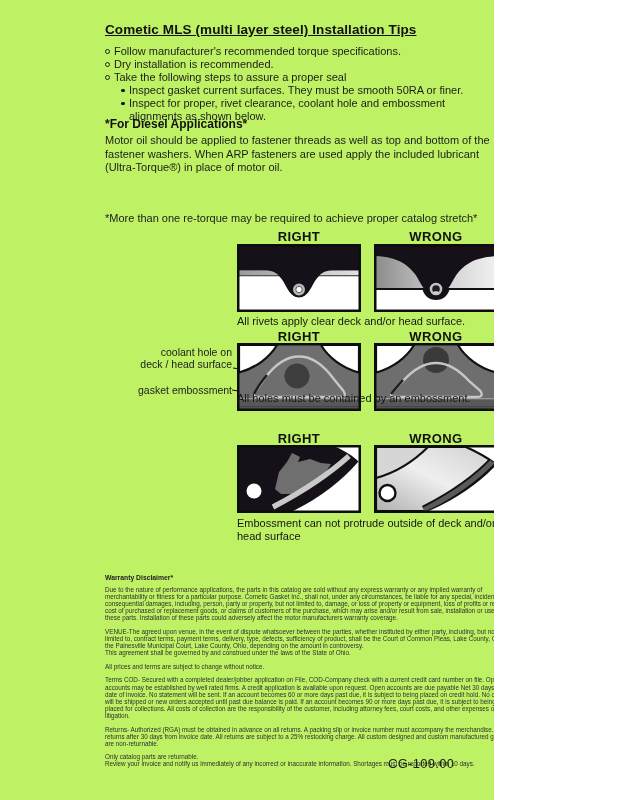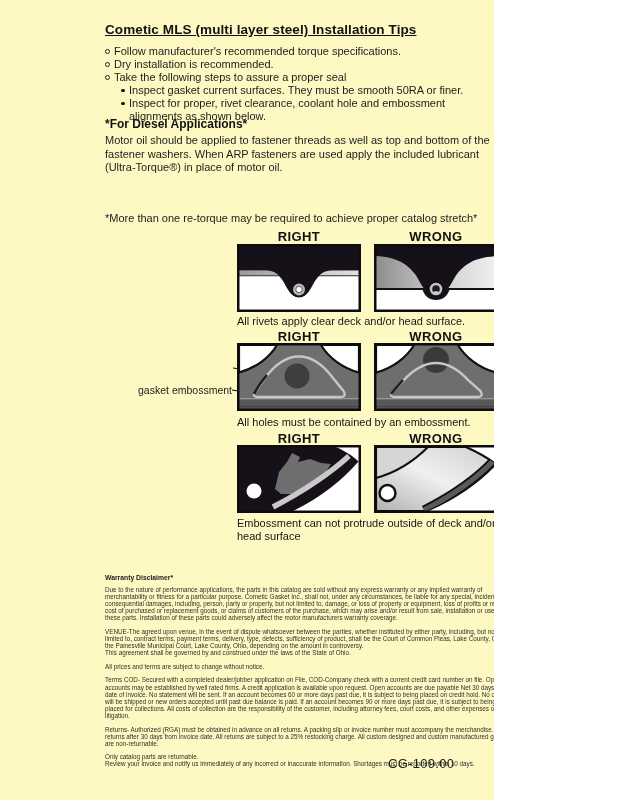--- a/index.html
+++ b/index.html
@@ -1,17 +1,17 @@
 <!DOCTYPE html>
 <html><head>
 <meta charset="utf-8">
 <style>
   html,body{margin:0;padding:0;background:#fff;}
   .page{
-    position:relative;width:494px;height:800px;background:#fef9c3;overflow:hidden;
+    position:relative;width:494px;height:800px;background:#bef264;overflow:hidden;
     font-family:"Liberation Sans","DejaVu Sans",sans-serif;color:#161616;
   }
   .abs{position:absolute;}
   
   .title{left:105px;top:22px;font-size:13.5px;font-weight:700;text-decoration:underline;letter-spacing:.1px;color:#111;}
   
   .bullets{left:105px;top:45px;font-size:11px;line-height:13px;font-weight:500;color:#1c1c1c;}
   .bullet{position:relative;padding-left:9px;}
   .bullet::before{content:"";position:absolute;left:0;top:4px;width:3px;height:3px;border:1px solid #222;border-radius:50%;}
   .subbullet{position:relative;margin-left:15px;padding-left:9px;}
@@ -92,20 +92,24 @@
       <ellipse cx="62" cy="48.3" rx="2.8" ry="1" fill="#d8d8d8"></ellipse>
       <rect x="1.25" y="1.25" width="121.5" height="65.5" fill="none" stroke="#0d0d0d" stroke-width="2.5"></rect>
     </svg>
   </div>
 
   <div class="abs caption" style="left:237px;top:315px;">All rivets apply clear deck and/or head surface.</div>
 
   <div class="abs dlabel" style="left:237px;top:329px;">RIGHT</div>
   <div class="abs dlabel" style="left:374px;top:329px;">WRONG</div>
 
+  <div class="abs ann" style="left:105px;top:346px;">
+    <div>coolant hole on</div>
+    <div>deck / head surface</div>
+  </div>
   <div class="abs ann" style="left:105px;top:384px;">gasket embossment</div>
 
   <svg class="abs" style="left:105px;top:340px;pointer-events:none;" width="200" height="66">
     <line x1="128" y1="28" x2="190" y2="37" stroke="#111" stroke-width="1.1"></line>
     <line x1="127" y1="50" x2="167" y2="56" stroke="#111" stroke-width="1.1"></line>
   </svg>
 
   <div class="abs dbox" style="left:237px;top:343px;">
     <svg viewBox="0 0 124 68">
       <rect width="124" height="68" fill="#6e6e6e"></rect>
@@ -129,21 +133,21 @@
       <rect x="2" y="63" width="120" height="1.2" fill="#444"></rect>
       <path d="M2,2 H40 C33,14 19,25 2,29.5 Z" fill="#fff" stroke="#111" stroke-width="2.2"></path>
       <path d="M122,2 H84 C91,14 105,25 122,29.5 Z" fill="#fff" stroke="#111" stroke-width="2.2"></path>
       <circle cx="62" cy="17" r="13" fill="#3a3a3a"></circle>
       <path d="M62,20 C50,20 38,28 29,38 L18,49.5 Q15,54 21,54 L103,54 Q110,54 106.5,48 L95,38 C86,28 74,20 62,20 Z" fill="none" stroke="#c6c6c6" stroke-width="2.4"></path>
       <path d="M29,37 C24,43 20,47 17,51" fill="none" stroke="#1f1f1f" stroke-width="2.4"></path>
       <rect x="1.25" y="1.25" width="121.5" height="65.5" fill="none" stroke="#0d0d0d" stroke-width="2.5"></rect>
     </svg>
   </div>
 
-  <div class="abs caption" style="left:237px;top:416px;text-align:right;">All holes must be contained by an embossment.</div>
+  <div class="abs caption" style="left:237px;top:392px;text-align:right;">All holes must be contained by an embossment.</div>
 
   <div class="abs dlabel" style="left:237px;top:431px;">RIGHT</div>
   <div class="abs dlabel" style="left:374px;top:431px;">WRONG</div>
 
   <div class="abs dbox" style="left:237px;top:445px;">
     <svg viewBox="0 0 124 68">
       <defs>
         <clipPath id="band3a">
             <path d="M2,2 H99 C108,6 116,11 121.5,16.5 Q95,47 56,66 L2,66 Z"></path>
           </clipPath>

